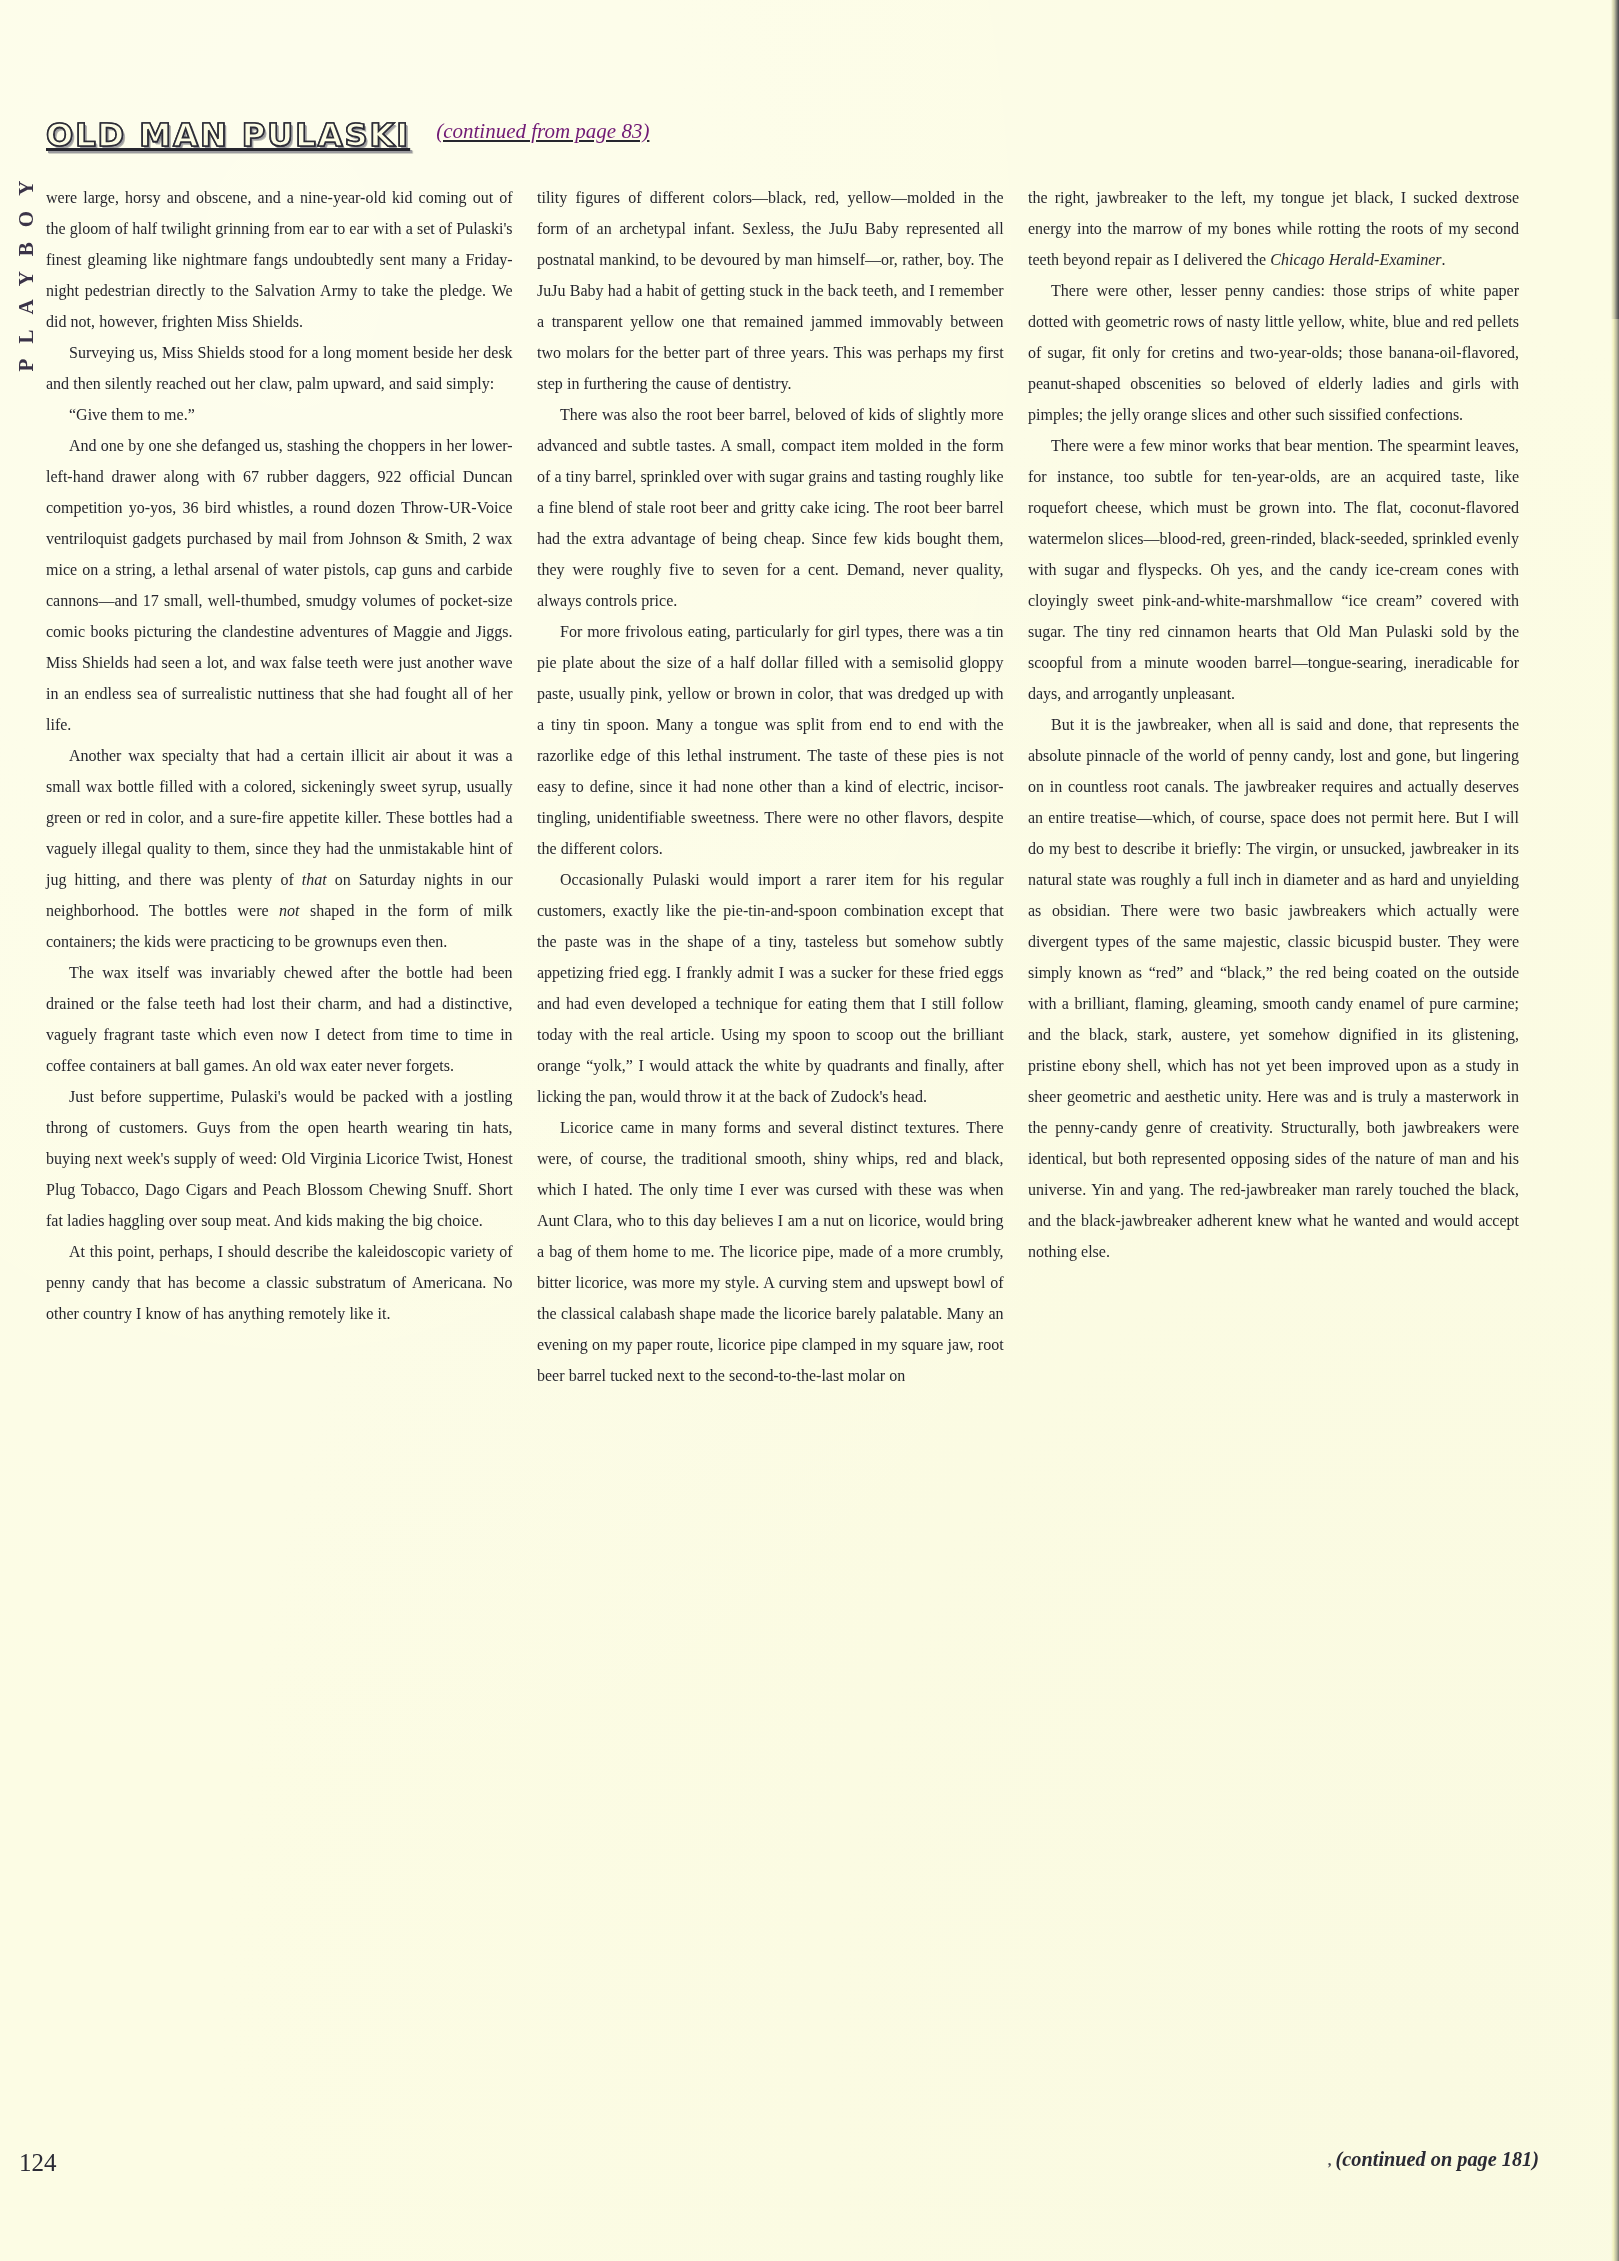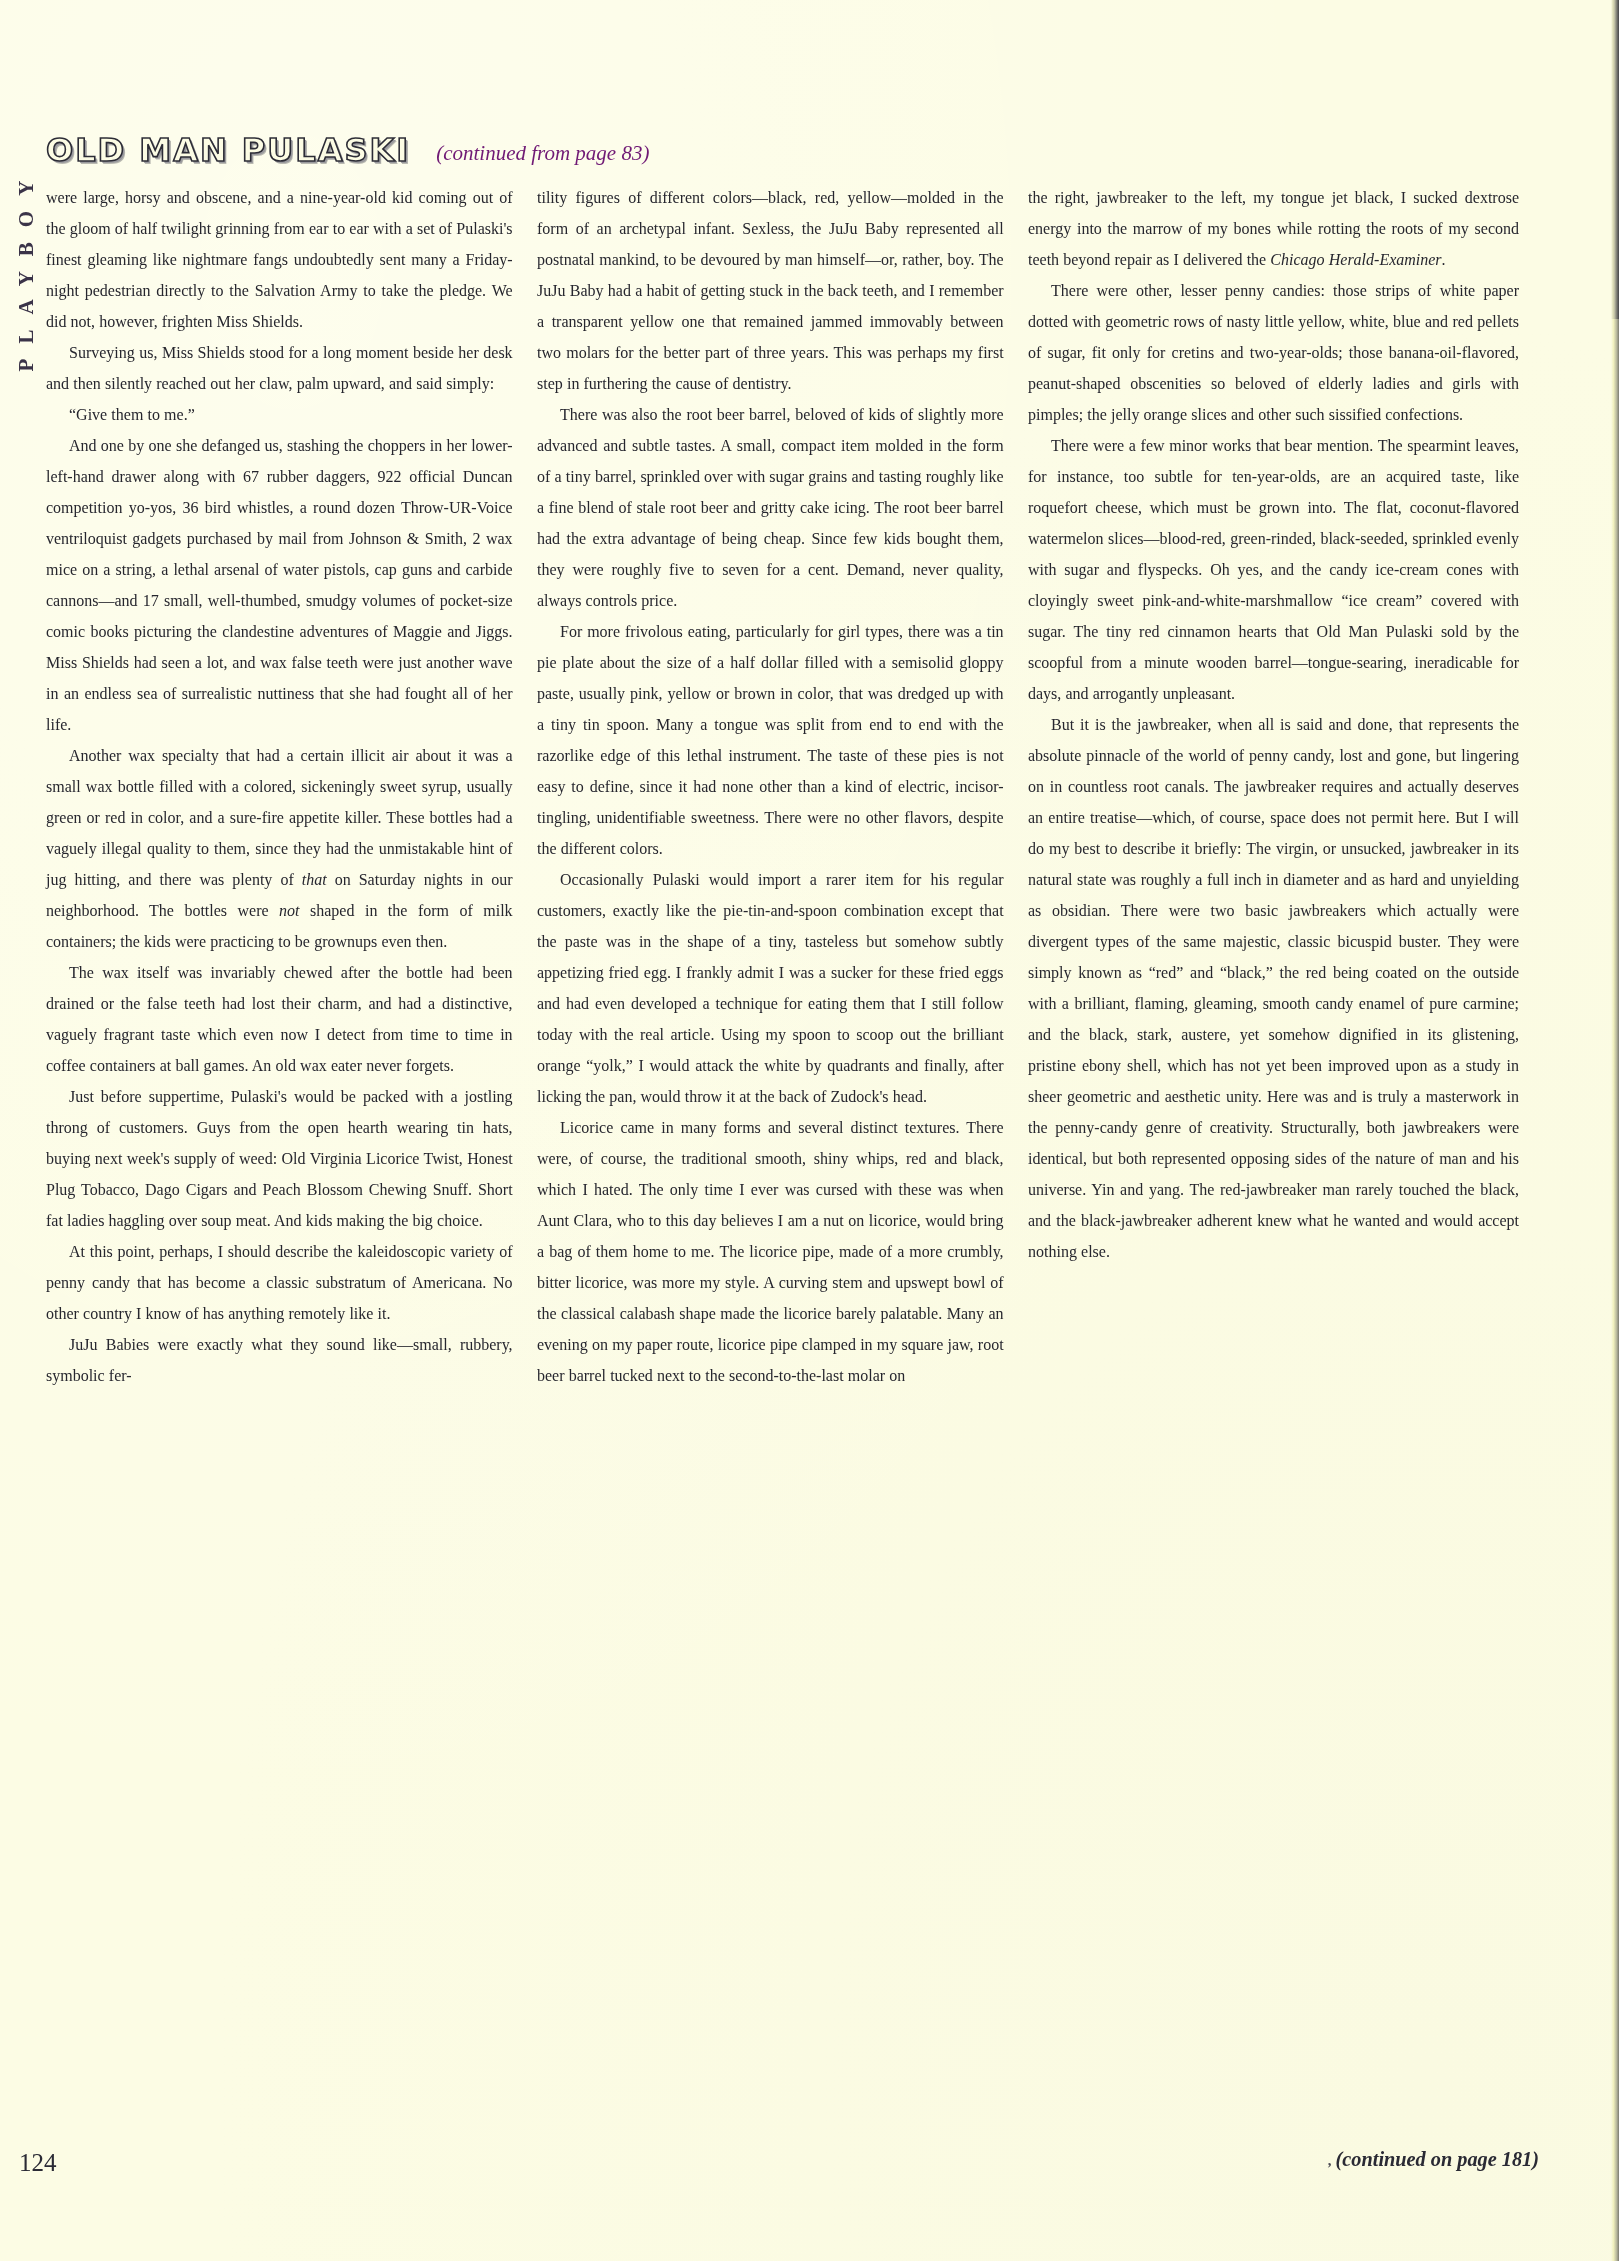--- a/index.html
+++ b/index.html
@@ -73,21 +73,22 @@
   }
 
   
   .headline-row {
     position: absolute;
     left: 46px;
     top: 119px;
     width: 814px;
     height: 47px;
     display: flex;
-    align-items: flex-end;
+    align-items: flex-start;
+    text-decoration: underline;
   }
   .headline {
     font-family: "DejaVu Sans", sans-serif;
     font-weight: bold;
     font-size: 32px;
     letter-spacing: 2px;
     color: #fcfce4;
     -webkit-text-stroke: 1.6px #2c2c36;
     text-shadow:
       2px 2px 0 #9a9a9e,
@@ -184,21 +185,20 @@
   <div class="columns">
     <div class="col col1">
         <p class="noindent"><span>were large, horsy and obscene, and a nine-year-old kid coming out of the gloom of half twilight grinning from ear to ear with a set of Pulaski's finest gleaming like nightmare fangs undoubtedly sent many a Friday-night pedestrian directly to the Salvation Army to take the pledge. We did not, however, frighten Miss Shields.</span></p>
         <p><span>Surveying us, Miss Shields stood for a long moment beside her desk and then silently reached out her claw, palm upward, and said simply:</span></p>
         <p><span>“Give them to me.”</span></p>
         <p><span>And one by one she defanged us, stashing the choppers in her lower-left-hand drawer along with 67 rubber daggers, 922 official Duncan competition yo-yos, 36 bird whistles, a round dozen Throw-UR-Voice ventriloquist gadgets purchased by mail from Johnson &amp; Smith, 2 wax mice on a string, a lethal arsenal of water pistols, cap guns and carbide cannons—and 17 small, well-thumbed, smudgy volumes of pocket-size comic books picturing the clandestine adventures of Maggie and Jiggs. Miss Shields had seen a lot, and wax false teeth were just another wave in an endless sea of surrealistic nuttiness that she had fought all of her life.</span></p>
         <p><span>Another wax specialty that had a certain illicit air about it was a small wax bottle filled with a colored, sickeningly sweet syrup, usually green or red in color, and a sure-fire appetite killer. These bottles had a vaguely illegal quality to them, since they had the unmistakable hint of jug hitting, and there was plenty of </span><i>that</i><span> on Saturday nights in our neighborhood. The bottles were </span><i>not</i><span> shaped in the form of milk containers; the kids were practicing to be grownups even then.</span></p>
         <p><span>The wax itself was invariably chewed after the bottle had been drained or the false teeth had lost their charm, and had a distinctive, vaguely fragrant taste which even now I detect from time to time in coffee containers at ball games. An old wax eater never forgets.</span></p>
         <p><span>Just before suppertime, Pulaski's would be packed with a jostling throng of customers. Guys from the open hearth wearing tin hats, buying next week's supply of weed: Old Virginia Licorice Twist, Honest Plug Tobacco, Dago Cigars and Peach Blossom Chewing Snuff. Short fat ladies haggling over soup meat. And kids making the big choice.</span></p>
         <p><span>At this point, perhaps, I should describe the kaleidoscopic variety of penny candy that has become a classic substratum of Americana. No other country I know of has anything remotely like it.</span></p>
-        <p><span>JuJu Babies were exactly what they sound like—small, rubbery, symbolic fer-</span></p>
       </div>
     <div class="col col2">
         <p class="noindent"><span>tility figures of different colors—black, red, yellow—molded in the form of an archetypal infant. Sexless, the JuJu Baby represented all postnatal mankind, to be devoured by man himself—or, rather, boy. The JuJu Baby had a habit of getting stuck in the back teeth, and I remember a transparent yellow one that remained jammed immovably between two molars for the better part of three years. This was perhaps my first step in furthering the cause of dentistry.</span></p>
         <p><span>There was also the root beer barrel, beloved of kids of slightly more advanced and subtle tastes. A small, compact item molded in the form of a tiny barrel, sprinkled over with sugar grains and tasting roughly like a fine blend of stale root beer and gritty cake icing. The root beer barrel had the extra advantage of being cheap. Since few kids bought them, they were roughly five to seven for a cent. Demand, never quality, always controls price.</span></p>
         <p><span>For more frivolous eating, particularly for girl types, there was a tin pie plate about the size of a half dollar filled with a semisolid gloppy paste, usually pink, yellow or brown in color, that was dredged up with a tiny tin spoon. Many a tongue was split from end to end with the razorlike edge of this lethal instrument. The taste of these pies is not easy to define, since it had none other than a kind of electric, incisor-tingling, unidentifiable sweetness. There were no other flavors, despite the different colors.</span></p>
         <p><span>Occasionally Pulaski would import a rarer item for his regular customers, exactly like the pie-tin-and-spoon combination except that the paste was in the shape of a tiny, tasteless but somehow subtly appetizing fried egg. I frankly admit I was a sucker for these fried eggs and had even developed a technique for eating them that I still follow today with the real article. Using my spoon to scoop out the brilliant orange “yolk,” I would attack the white by quadrants and finally, after licking the pan, would throw it at the back of Zudock's head.</span></p>
         <p><span>Licorice came in many forms and several distinct textures. There were, of course, the traditional smooth, shiny whips, red and black, which I hated. The only time I ever was cursed with these was when Aunt Clara, who to this day believes I am a nut on licorice, would bring a bag of them home to me. The licorice pipe, made of a more crumbly, bitter licorice, was more my style. A curving stem and upswept bowl of the classical calabash shape made the licorice barely palatable. Many an evening on my paper route, licorice pipe clamped in my square jaw, root beer barrel tucked next to the second-to-the-last molar on</span></p>
       </div>
     <div class="col col3">
         <p class="noindent"><span>the right, jawbreaker to the left, my tongue jet black, I sucked dextrose energy into the marrow of my bones while rotting the roots of my second teeth beyond repair as I delivered the </span><i>Chicago Herald-Examiner</i><span>.</span></p>

